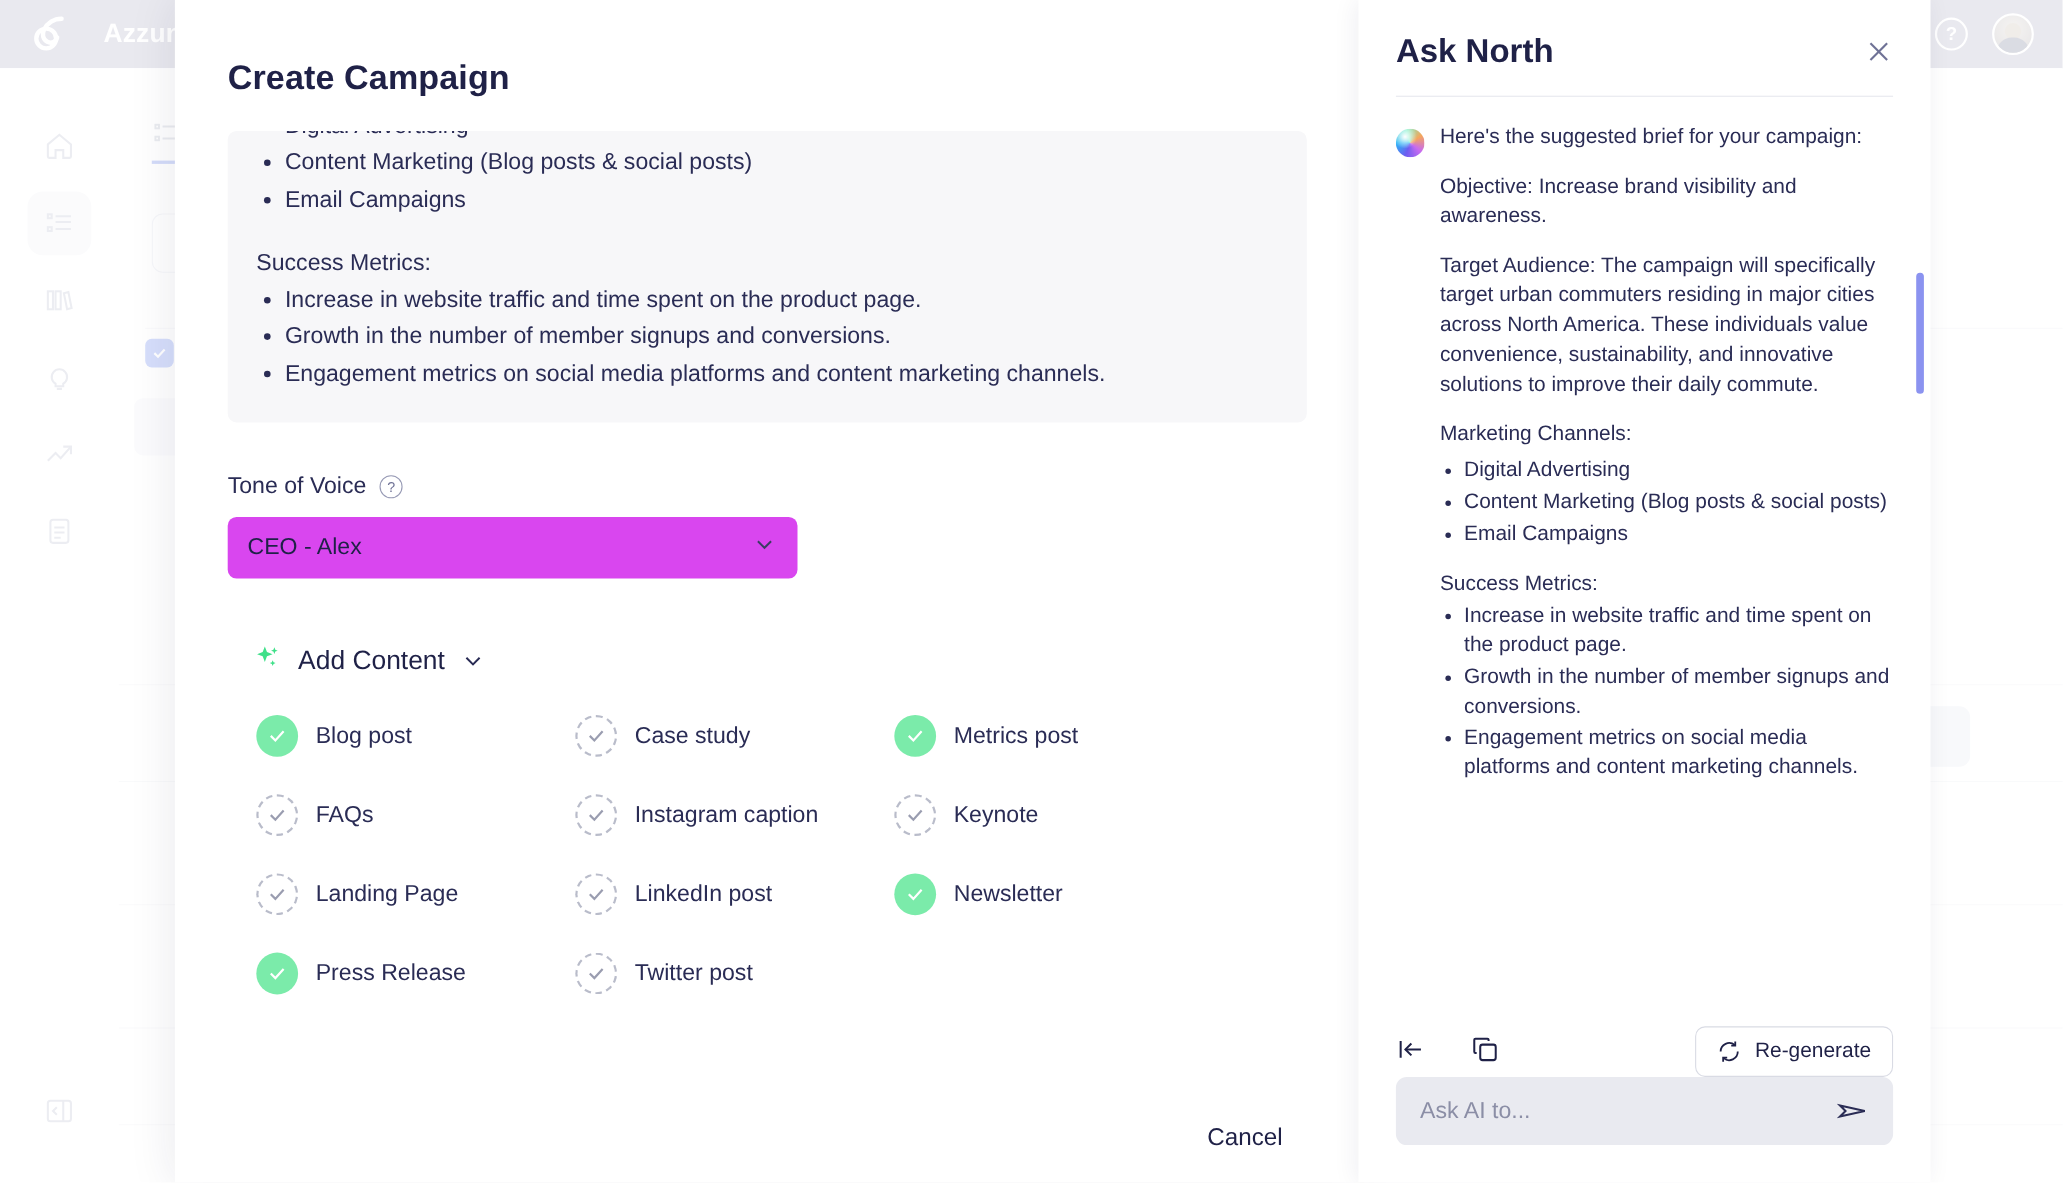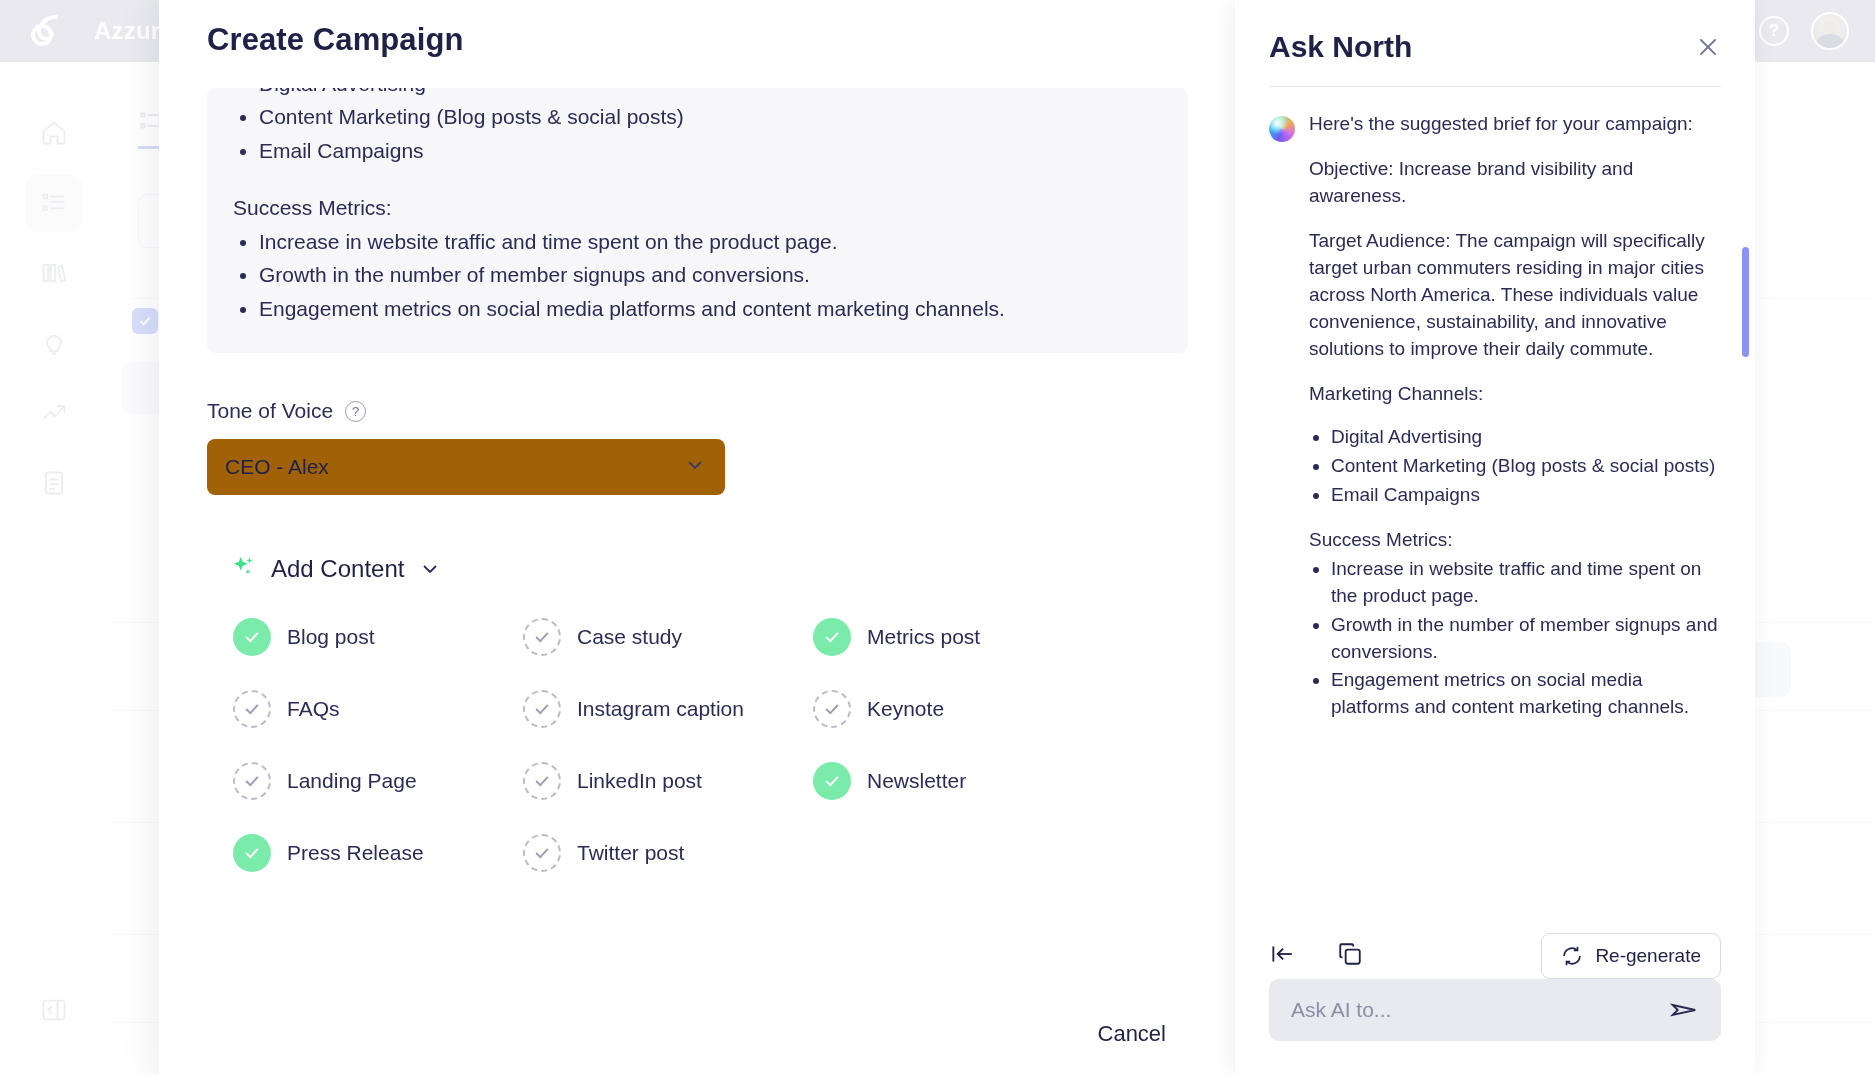--- a/index.html
+++ b/index.html
@@ -120,21 +120,21 @@
   .overlay { position: absolute; inset: 0; background: rgba(255,255,255,0.62); }
 
   
   .modal {
     position: absolute; top: 0; left: 159px; width: 1077px; height: 1075px;
     background: #ffffff; box-shadow: 0 0 40px rgba(30,32,70,.10);
     display: flex; flex-direction: column;
   }
   .modal-title {
     font-size: 31px; font-weight: 700; color: #1f2147;
-    padding: 22px 0 0 48px; letter-spacing: .1px;
+    padding: 53px 0 0 48px; letter-spacing: .1px;
   }
   .modal-body { flex: 1; overflow: hidden; padding: 0 48px; position: relative; }
 
   .brief-box {
     margin-top: 30px;
     background: #f7f7f9; border-radius: 8px;
     padding: 4px 26px 26px 26px;
     color: #2a2c55;
     font-size: 21px; line-height: 1.45;
     height: 265px; overflow: hidden;
@@ -149,21 +149,21 @@
     display: flex; align-items: center; gap: 12px;
     margin-top: 46px; font-size: 21px; color: #2a2c55;
   }
   .help-circle {
     width: 21px; height: 21px; border-radius: 50%;
     border: 1.6px solid #9699b4; color: #6f7296;
     font-size: 13px; display: flex; align-items: center; justify-content: center;
   }
   .select-box {
     margin-top: 16px; width: 518px; height: 56px;
-    background: #a16207; border-radius: 8px;
+    background: #d946ef; border-radius: 8px;
     display: flex; align-items: center; padding: 0 18px;
     font-size: 21px; color: #1f2147;
   }
   .select-box .chev { margin-left: auto; color: #3a3d63; }
 
   .add-content {
     margin-top: 59px; display: flex; align-items: center; gap: 14px;
     padding-left: 24px;
   }
   .add-content .label { font-size: 24px; color: #1f2147; font-weight: 400; }
@@ -571,21 +571,21 @@
     <div class="opal-scroll">
       <div class="opal-msg">
         <div class="opal-avatar"></div>
         <div class="opal-text">
           <p>Here's the suggested brief for your campaign:</p>
         </div>
       </div>
       <div class="opal-text opal-body-indent">
         <p>Objective: Increase brand visibility and awareness.</p>
         <p>Target Audience: The campaign will specifically target urban commuters residing in major cities across North America. These individuals value convenience, sustainability, and innovative solutions to improve their daily commute.</p>
-        <p style="margin-bottom:16px">Marketing Channels:</p>
+        <p style="margin-bottom:6px">Marketing Channels:</p>
         <ul>
           <li>Digital Advertising</li>
           <li>Content Marketing (Blog posts &amp; social posts)</li>
           <li>Email Campaigns</li>
         </ul>
         <p style="margin-bottom:2px">Success Metrics:</p>
         <ul>
           <li>Increase in website traffic and time spent on the product page.</li>
           <li>Growth in the number of member signups and conversions.</li>
           <li>Engagement metrics on social media platforms and content marketing channels.</li>

